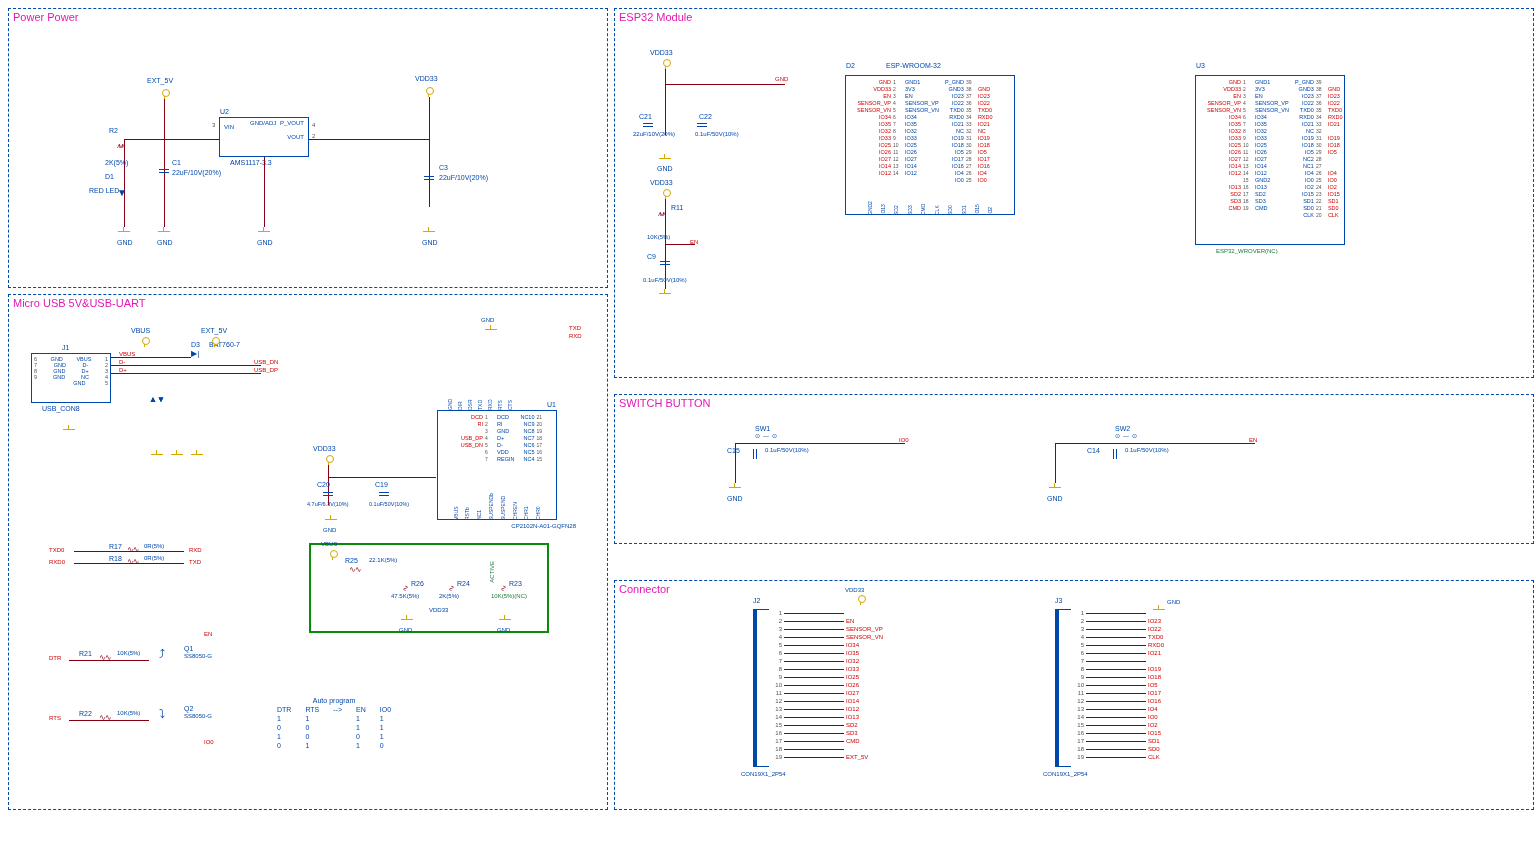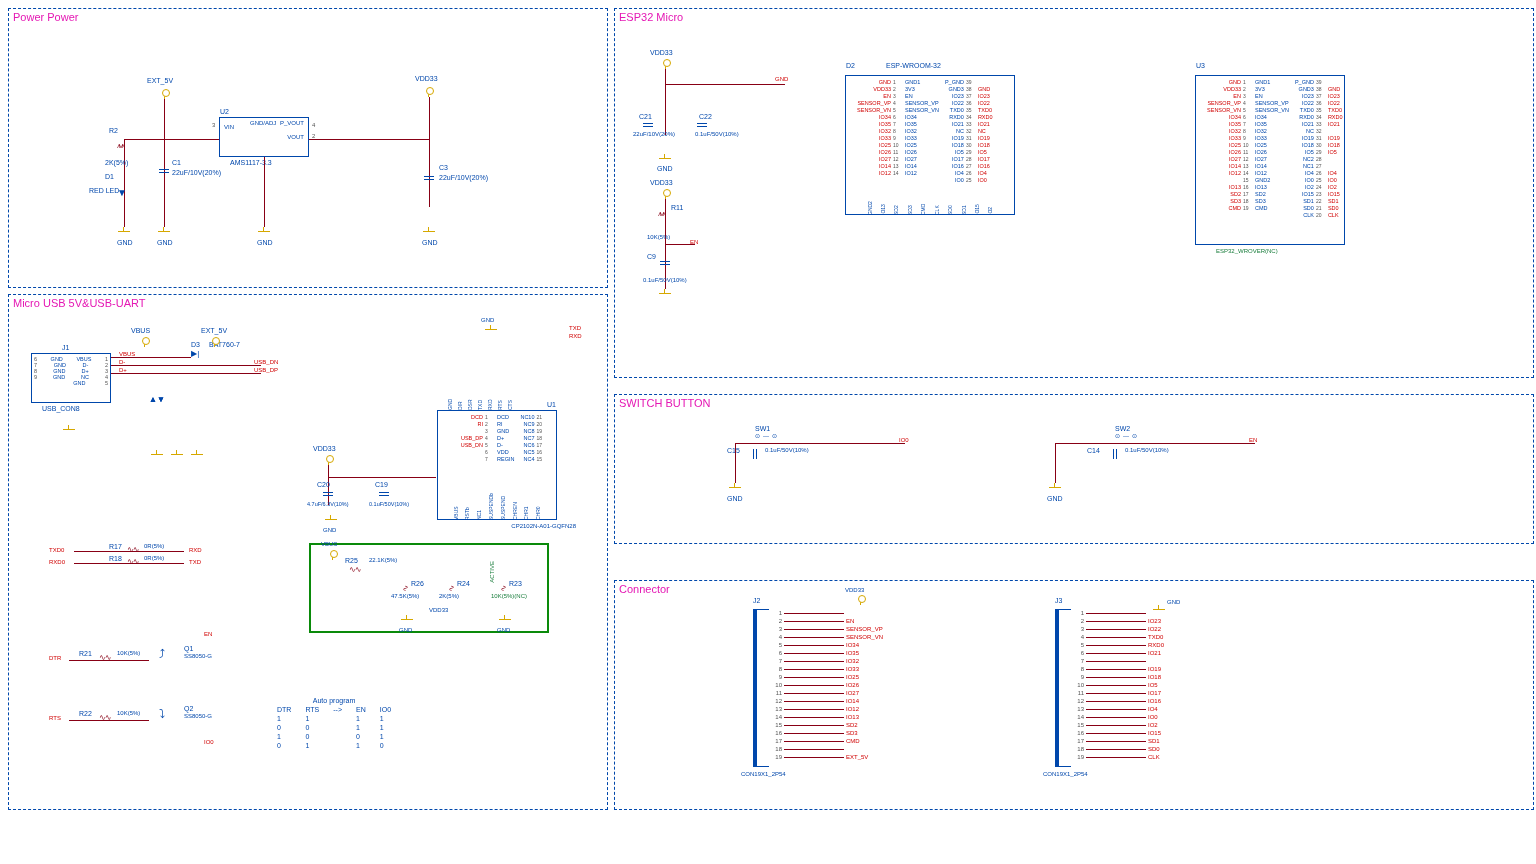--- a/index.html
+++ b/index.html
@@ -174,21 +174,21 @@
 
     <div class="wire-v" style="top:130px;left:155px;height:88px;"></div>
     <div class="cap" style="top:158px;left:150px;"></div>
     <div class="des" style="position:absolute;top:150px;left:163px;">C1</div>
     <div class="val" style="position:absolute;top:160px;left:163px;">22uF/10V(20%)</div>
     <div class="gnd" style="top:218px;left:149px;"></div>
     <div class="val" style="position:absolute;top:230px;left:148px;">GND</div>
   </div>
 
   <div class="block esp32">
-    <div class="block-title">ESP32 Micro</div>
+    <div class="block-title">ESP32 Module</div>
 
     <div class="ic" style="top:66px;left:230px;width:170px;height:140px;">
       <div class="des" style="position:absolute;top:-14px;left:0;">D2</div>
       <div class="val" style="position:absolute;top:-14px;left:40px;">ESP-WROOM-32</div>
       <div class="ic-cols">
         <div class="ic-col" id="d2-left">
             <div class="ic-pin">
               <span class="nt">GND</span>
               <span class="pn">1</span>
               <span class="nm">GND1</span>

